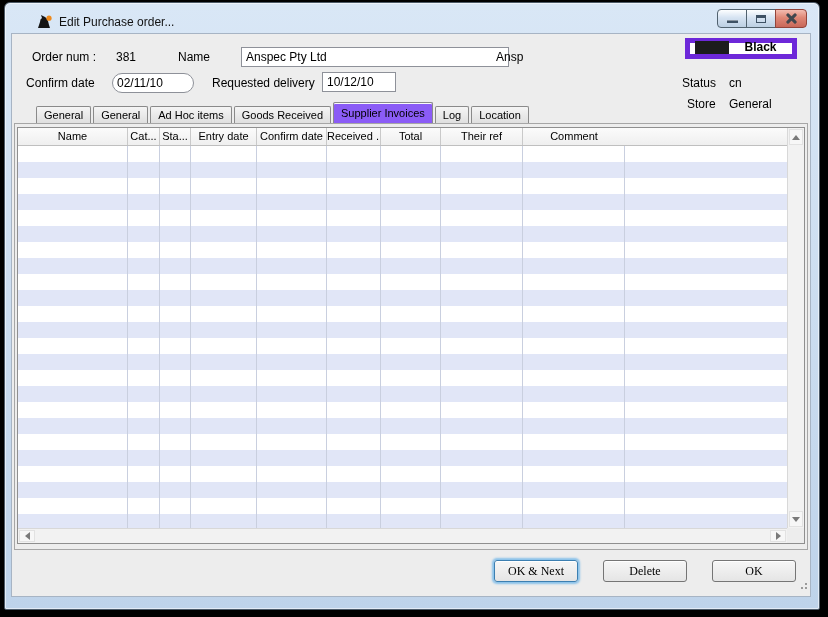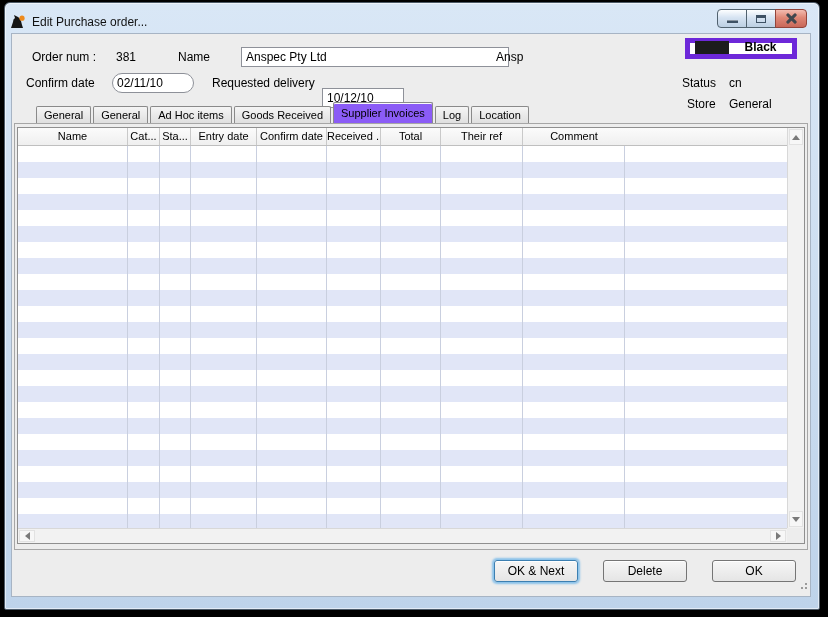--- a/index.html
+++ b/index.html
@@ -6,21 +6,21 @@
   html,body { width:828px; height:617px; background:#000; overflow:hidden;
               font-family:"Liberation Sans", sans-serif; }
   .stage { position:relative; width:828px; height:617px; background:#000; }
 
   
   .window { position:absolute; left:4px; top:2px; width:816px; height:608px;
             background:linear-gradient(#D9E7F6,#BED3EA);
             border:1px solid #4C5A68; border-radius:6px 6px 2px 2px;
             box-shadow:inset 0 0 0 1px rgba(255,255,255,.55); }
   .titlebar { position:absolute; left:0; top:0; right:0; height:38px;
-              display:flex; align-items:center; padding-left:4px; }
+              display:flex; align-items:center; padding-left:31px; }
   .app-icon { width:17px; height:16px; display:inline-block; margin-right:6px; }
   .window-title { font-size:12px; color:#121212; }
   .win-controls { position:absolute; right:12px; top:6px; display:flex; }
   .winbtn { width:30px; height:19px; border:1px solid #51626F; margin-left:-1px;
             display:flex; align-items:center; justify-content:center;
             background:linear-gradient(#FDFEFF,#D6E3F2 45%,#BCCFE2); }
   .winbtn:first-child { border-radius:4px 0 0 4px; }
   .winbtn.close { border-radius:0 4px 4px 0; width:32px;
             background:linear-gradient(#F3BCB0,#DF8776 45%,#C8685A);
             border-color:#93443A; }
@@ -102,21 +102,21 @@
   .tri-down { width:0; height:0; border-left:4px solid transparent;
             border-right:4px solid transparent; border-top:5px solid #7A7A7A; }
   .tri-left { width:0; height:0; border-top:4px solid transparent;
             border-bottom:4px solid transparent; border-right:5px solid #7A7A7A; }
   .tri-right { width:0; height:0; border-top:4px solid transparent;
             border-bottom:4px solid transparent; border-left:5px solid #7A7A7A; }
 
   
   .footer { position:absolute; right:14px; bottom:14px; display:flex; gap:25px; }
   .btn { height:22px; min-width:84px; border:1px solid #757575; border-radius:3px;
-         background:linear-gradient(#F6F6F6,#E5E5E5); font-family:Liberation Sans, sans-serif;
+         background:linear-gradient(#F6F6F6,#E5E5E5); font-family:Liberation Serif, serif;
          font-size:12px; color:#000; box-shadow:inset 0 1px 0 #FFF; }
   .btn.default { border-color:#3C7FB1; box-shadow:0 0 2px 2px #8BC2EA, inset 0 1px 0 #FFF; }
   .grip { position:absolute; right:3px; bottom:3px; width:10px; height:10px; }
   .grip i { position:absolute; width:2px; height:2px; background:#9A9A9A; }
   .grip i:nth-child(1){ right:0; top:0; }
   .grip i:nth-child(2){ right:0; top:4px; }
   .grip i:nth-child(3){ right:4px; top:4px; }
 </style>
 </head>
 <body>
@@ -154,21 +154,21 @@
       <span class="lbl" style="left:484px;top:16px">Ansp</span>
 
       <div class="color-btn">
         <span class="swatch" style="background: rgb(28, 28, 28);"></span>
         <span class="color-label">Black</span>
       </div>
 
       <span class="lbl" style="left:14px;top:42px">Confirm date</span>
       <input class="txt" style="left: 100px; top: 39px; width: 82px; border-radius: 10px;" value="02/11/10">
       <span class="lbl" style="left:200px;top:42px">Requested delivery</span>
-      <input class="txt" style="left: 310px; top: 54px; width: 82px;" value="10/12/10">
+      <input class="txt" style="left: 310px; top: 38px; width: 74px;" value="10/12/10">
 
       <span class="lbl" style="left:670px;top:42px">Status</span>
       <span class="lbl" style="left:717px;top:42px">cn</span>
       <span class="lbl" style="left:675px;top:63px">Store</span>
       <span class="lbl" style="left:717px;top:63px">General</span>
 
       <div class="tab-bar">
           <div class="tab"><span>General</span></div>
           <div class="tab"><span>General</span></div>
           <div class="tab"><span>Ad Hoc items</span></div>

